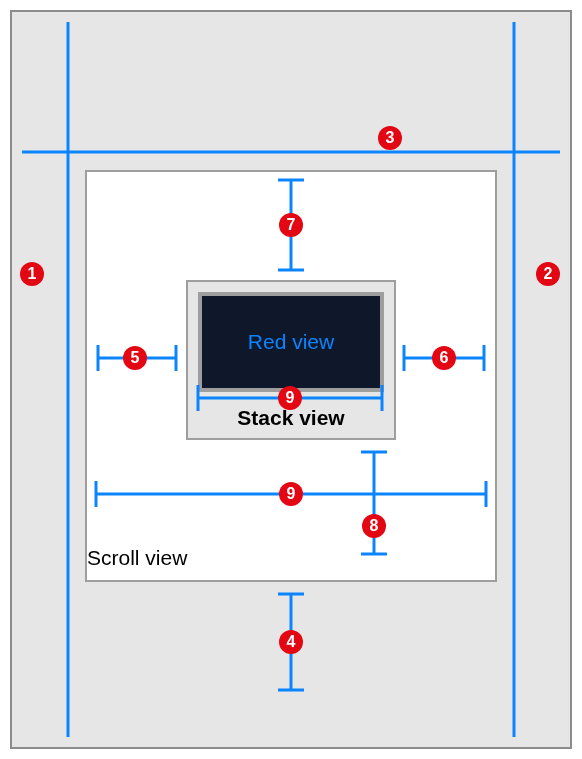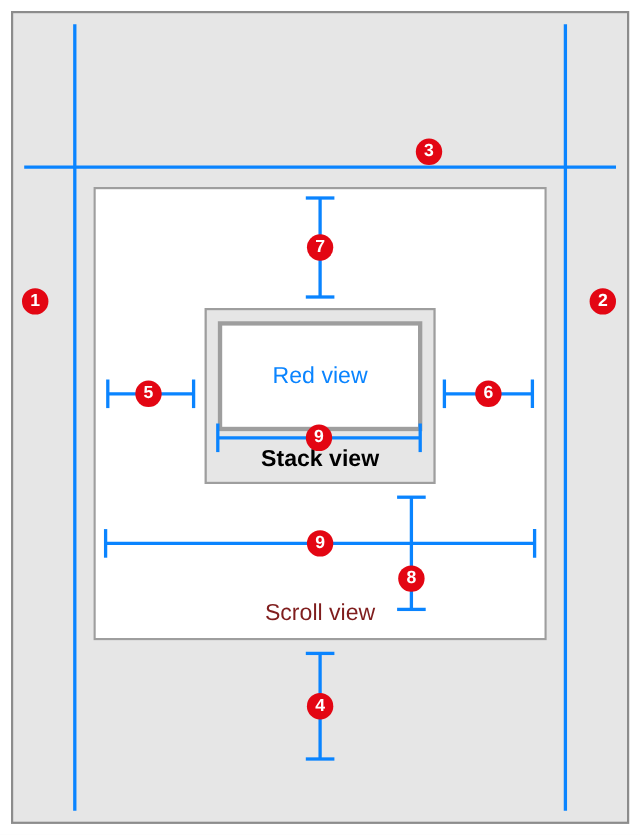--- a/index.html
+++ b/index.html
@@ -43,21 +43,21 @@
     background: #e6e6e6;
     border: 2px solid #9e9e9e;
     box-sizing: border-box;
   }
   .red-view {
     position: absolute;
     left: 10px;
     top: 10px;
     width: 186px;
     height: 100px;
-    background: #ffffff;
+    background: #0f172a;
     border: 4px solid #9e9e9e;
     box-sizing: border-box;
     display: flex;
     align-items: center;
     justify-content: center;
     color: #0a84ff;
     font-size: 21px;
   }
   .stack-label {
     position: absolute;
@@ -67,23 +67,23 @@
     text-align: center;
     font-size: 21px;
     color: #000;
     font-weight: bold;
   }
   .scroll-label {
     position: absolute;
     left: 0;
     bottom: 10px;
     width: 100%;
-    text-align: center;
+    text-align: left;
     font-size: 21px;
-    color: #7f1d1d;
+    color: #000000;
   }
   svg.lines {
     position: absolute;
     left: 0;
     top: 0;
     width: 582px;
     height: 759px;
     pointer-events: none;
   }
   .badge {

